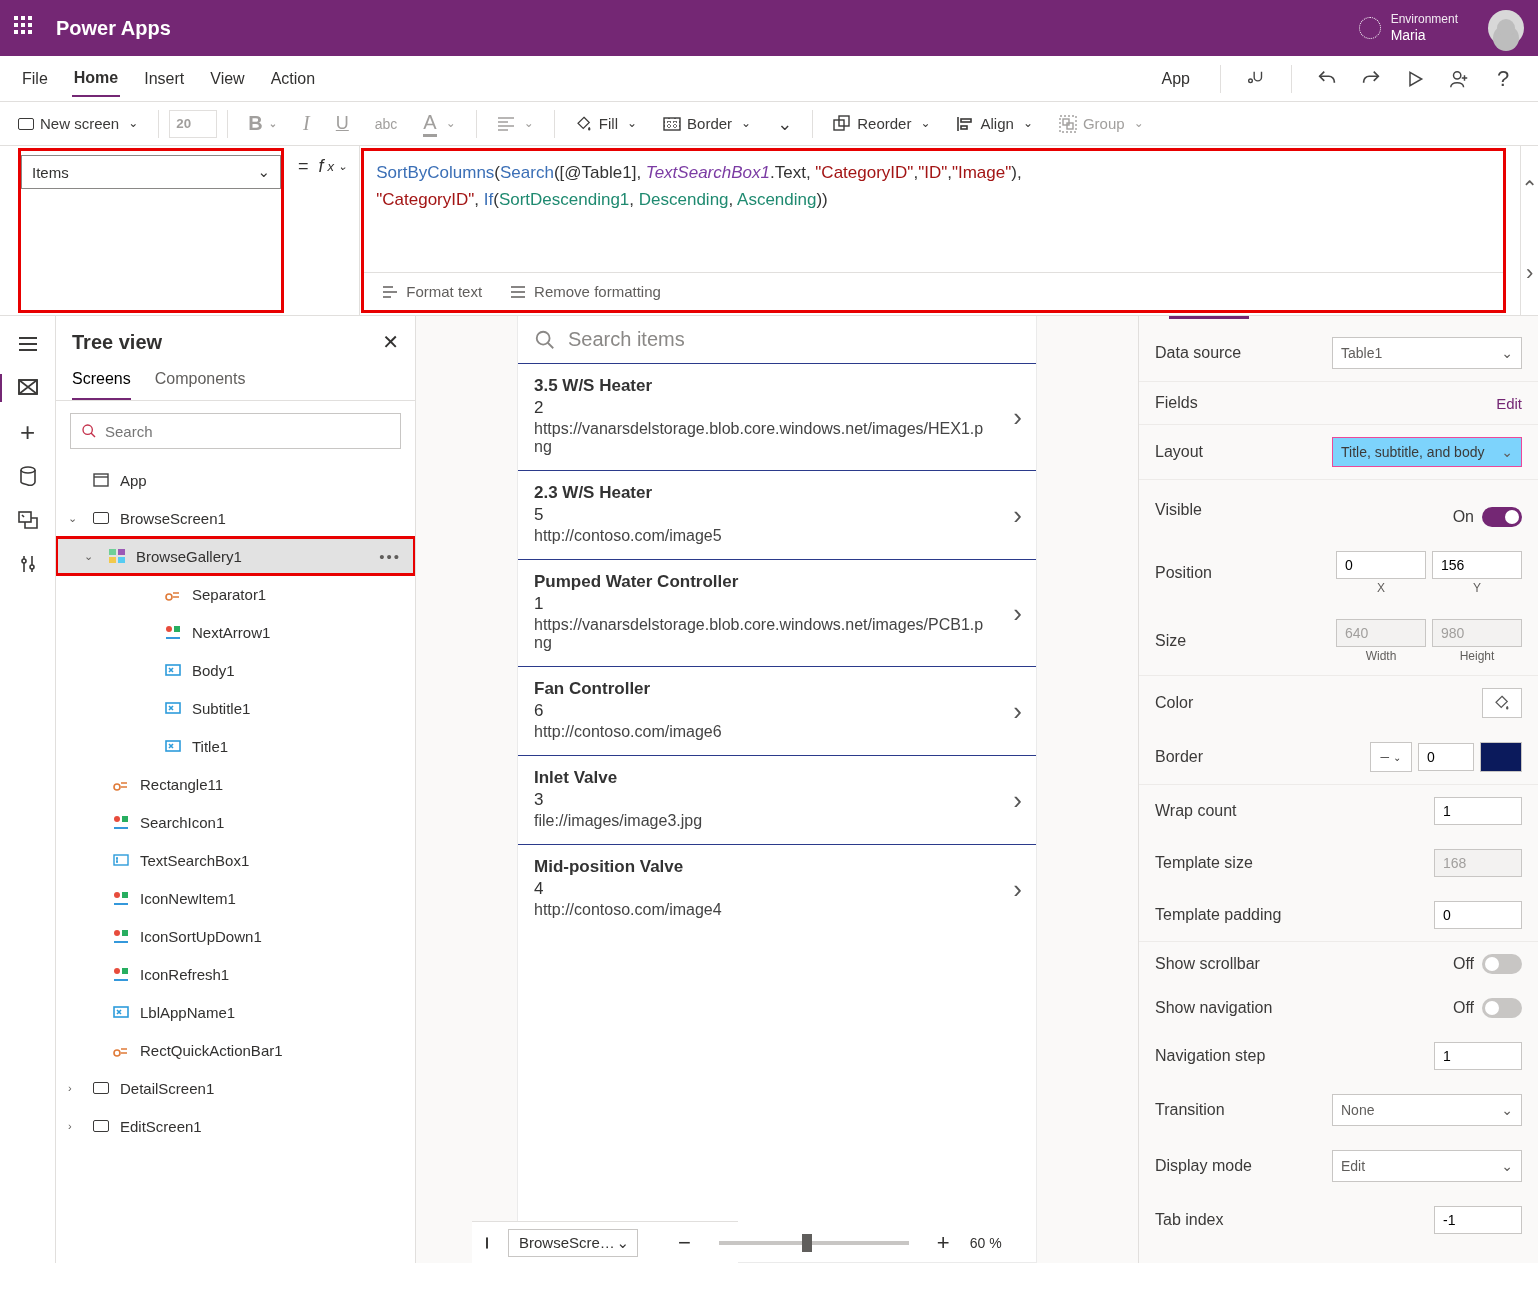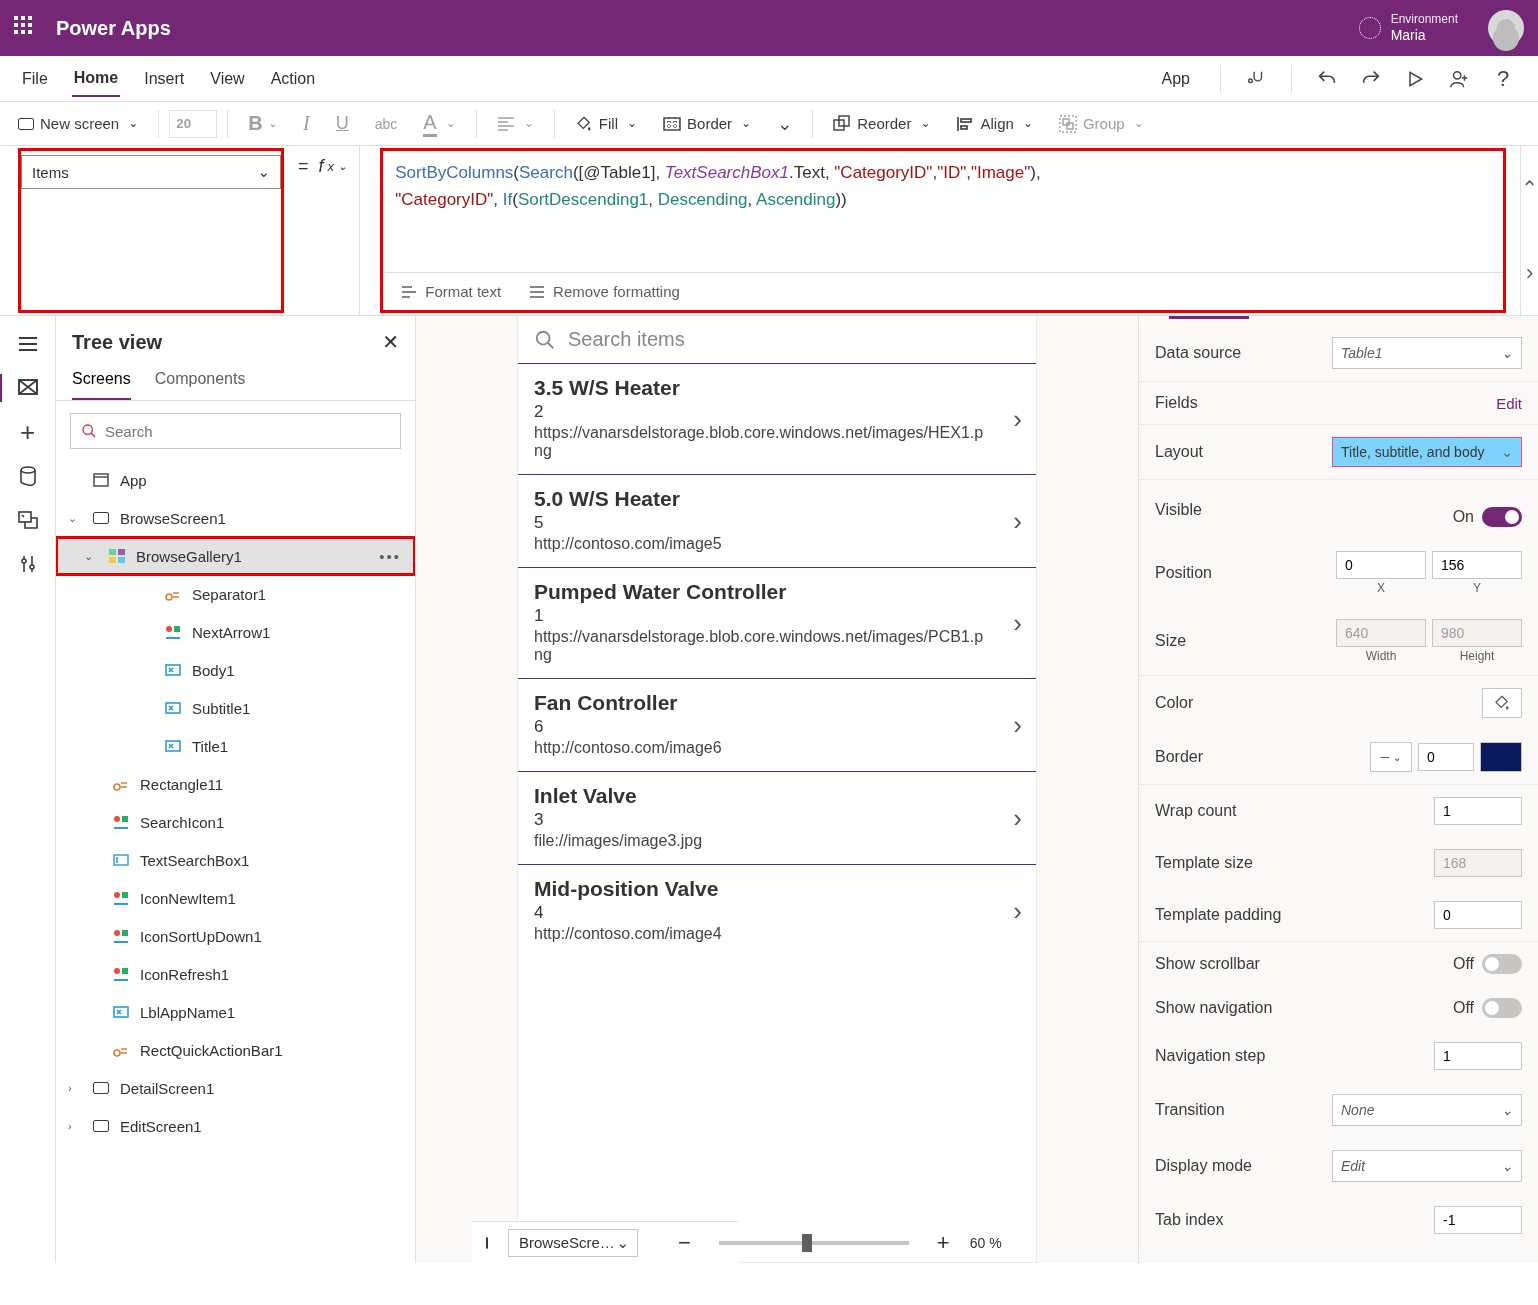--- a/index.html
+++ b/index.html
@@ -36,21 +36,21 @@
 .toolbar input.fontsize { width: 48px; height:28px; border:1px solid #e1dfdd; padding:0 6px; color:#a19f9d;font-weight:bold;}
 .chev::after{content:"⌄"; font-size:12px; margin-left:3px; position:relative; top:-1px;}
 
 
 .formula-row { display:flex; align-items:stretch; border-bottom: 1px solid #e1dfdd; height: 170px; }
 .prop-select-wrap { border: 3px solid #e80000; margin: 2px 4px 2px 18px; display:flex; align-items:flex-start; padding-top:4px;}
 .prop-select { width: 260px; height: 34px; border:1px solid #8a8886; display:flex; align-items:center; justify-content:space-between; padding:0 10px; background:#fff; font-size:15px;}
 .eq { display:flex; align-items:flex-start; padding: 10px 10px 0 10px; font-size:18px;}
 .fx-wrap { display:flex; align-items:flex-start; padding: 10px 12px 0 0; border-right:1px solid #e1dfdd; }
 .fx { font-style: italic; font-family: "Times New Roman", serif; font-size:18px; display:flex; align-items:center; gap:4px;}
-.formula-box-wrap { flex:1; border: 3px solid #e80000; margin: 2px 14px 2px 20px; position:relative; display:flex; flex-direction:column;}
+.formula-box-wrap { flex:1; border: 3px solid #e80000; margin: 2px 14px 2px 1px; position:relative; display:flex; flex-direction:column;}
 .formula-text { font-family: Consolas, monospace; font-size: 17px; padding: 8px 12px; line-height: 1.6; white-space: pre-wrap;}
 .formula-text .fn{color:#3b6fb6;} .formula-text .id{color:#7b3ba3; font-style: italic;} .formula-text .str{color:#a31515;} .formula-text .kw{color:#1f8a70;} .formula-text .p{color:#333;}
 .formula-actions { border-top:1px solid #e1dfdd; display:flex; gap:28px; padding: 10px 18px; color:#605e5c; font-size:15px;}
 .formula-actions .act{display:flex; align-items:center; gap:8px; cursor:pointer;}
 .chev-stack{display:flex; flex-direction:column; }
 .chev-stack > div{height:50%; display:flex; align-items:center; justify-content:center; border-left:1px solid #e1dfdd;}
 
 
 .main { display:flex; height: calc(1305px - 56px - 46px - 44px - 170px - 42px); }
 
@@ -79,32 +79,32 @@
 .tree-item.lvl4{padding-left:108px;}
 .tree-item.selected{ background:#e2e2e2; }
 .tree-item .dots{ margin-left:auto; margin-right:14px; color:#605e5c; letter-spacing:2px;}
 .tree-item.highlight-box{ outline: 3px solid #e80000; outline-offset: -2px;}
 
 
 .canvas-area { flex:1; background:#faf9f8; position:relative; display:flex; justify-content:center; overflow:hidden;}
 .canvas-inner { width: 520px; margin-top: 0; background:#fff; border-left:1px solid #ebebeb; border-right:1px solid #ebebeb; border-bottom:1px solid #ebebeb;}
 .search-row { height:48px; border-bottom:1.5px solid #2b3a8b; display:flex; align-items:center; padding:0 16px; gap:12px; color:#8a8886; font-size:20px;}
 .gallery-item { border-bottom:1.5px solid #2b3a8b; padding: 12px 48px 14px 16px; position:relative;}
-.gallery-item h3{ font-size:21px; font-weight:600; color:#333;}
+.gallery-item h3{ font-size:17px; font-weight:600; color:#333;}
 .gallery-item .sub{ font-size:17px; color:#333; margin-top:2px;}
 .gallery-item .body{ font-size:16px; color:#444; margin-top:2px; word-break:break-all;}
 .gallery-item .arrow{ position:absolute; right:14px; top:50%; transform:translateY(-50%); font-size:26px; color:#555;}
 .gallery-item.last{border-bottom:none;}
 
 .prop-panel { width: 400px; border-left:1px solid #e1dfdd; background:#faf9f8; display:flex; flex-direction:column; overflow:auto;}
 .prop-panel .tab-underline{ height:3px; background:#742774; width:80px; margin-left:30px; margin-bottom:6px;}
 .prop-row { display:flex; align-items:center; justify-content:space-between; padding: 12px 16px; border-bottom:1px solid #edebe9; font-size:16px; color:#3b3a39;}
 .prop-row .lbl{ }
 .prop-row.no-border{border-bottom:none;}
-.prop-ctrl-select{ width:190px; height:32px; border:1px solid #c8c6c4; background:#fff; display:flex; align-items:center; justify-content:space-between; padding:0 8px; color:#605e5c; font-size:14px;font-style:italic;}
+.prop-ctrl-select{ width:190px; height:32px; border:1px solid #c8c6c4; background:#fff; display:flex; align-items:center; justify-content:space-between; padding:0 8px; color:#605e5c; font-size:14px;}
 .prop-ctrl-select.small{width:190px;}
 .link { color:#742774; font-size:15px;}
 .layout-select { width:190px; border:1px solid #ec4899; background:#7dd3fc; padding:6px 28px 6px 8px; font-size:14px; color:#3b3a39; position:relative;}
 .layout-select .ch{ position:absolute; right:8px; top:50%; transform:translateY(-50%); color:#605e5c;}
 .toggle { width:40px; height:20px; border-radius:10px; background:#742774; position:relative; display:inline-block;}
 .toggle::after{content:""; width:14px; height:14px; border-radius:50%; background:#fff; position:absolute; right:3px; top:3px;}
 .toggle.off{ background:#c8c6c4;}
 .toggle.off::after{ left:3px; right:auto;}
 .pair-inputs{ display:flex; gap:6px;}
 .pair-inputs .cell{ display:flex; flex-direction:column; align-items:center;}
@@ -537,21 +537,21 @@
           </svg>
         <span>Search items</span>
       </div>
       <div class="gallery-item">
         <h3>3.5 W/S Heater</h3>
         <div class="sub">2</div>
         <div class="body">https://vanarsdelstorage.blob.core.windows.net/images/HEX1.png</div>
         <div class="arrow">›</div>
       </div>
       <div class="gallery-item">
-        <h3>5.0 W/S Heater</h3>
+        <h3>2.3 W/S Heater</h3>
         <div class="sub">5</div>
         <div class="body">http://contoso.com/image5</div>
         <div class="arrow">›</div>
       </div>
       <div class="gallery-item">
         <h3>Pumped Water Controller</h3>
         <div class="sub">1</div>
         <div class="body">https://vanarsdelstorage.blob.core.windows.net/images/PCB1.png</div>
         <div class="arrow">›</div>
       </div>

